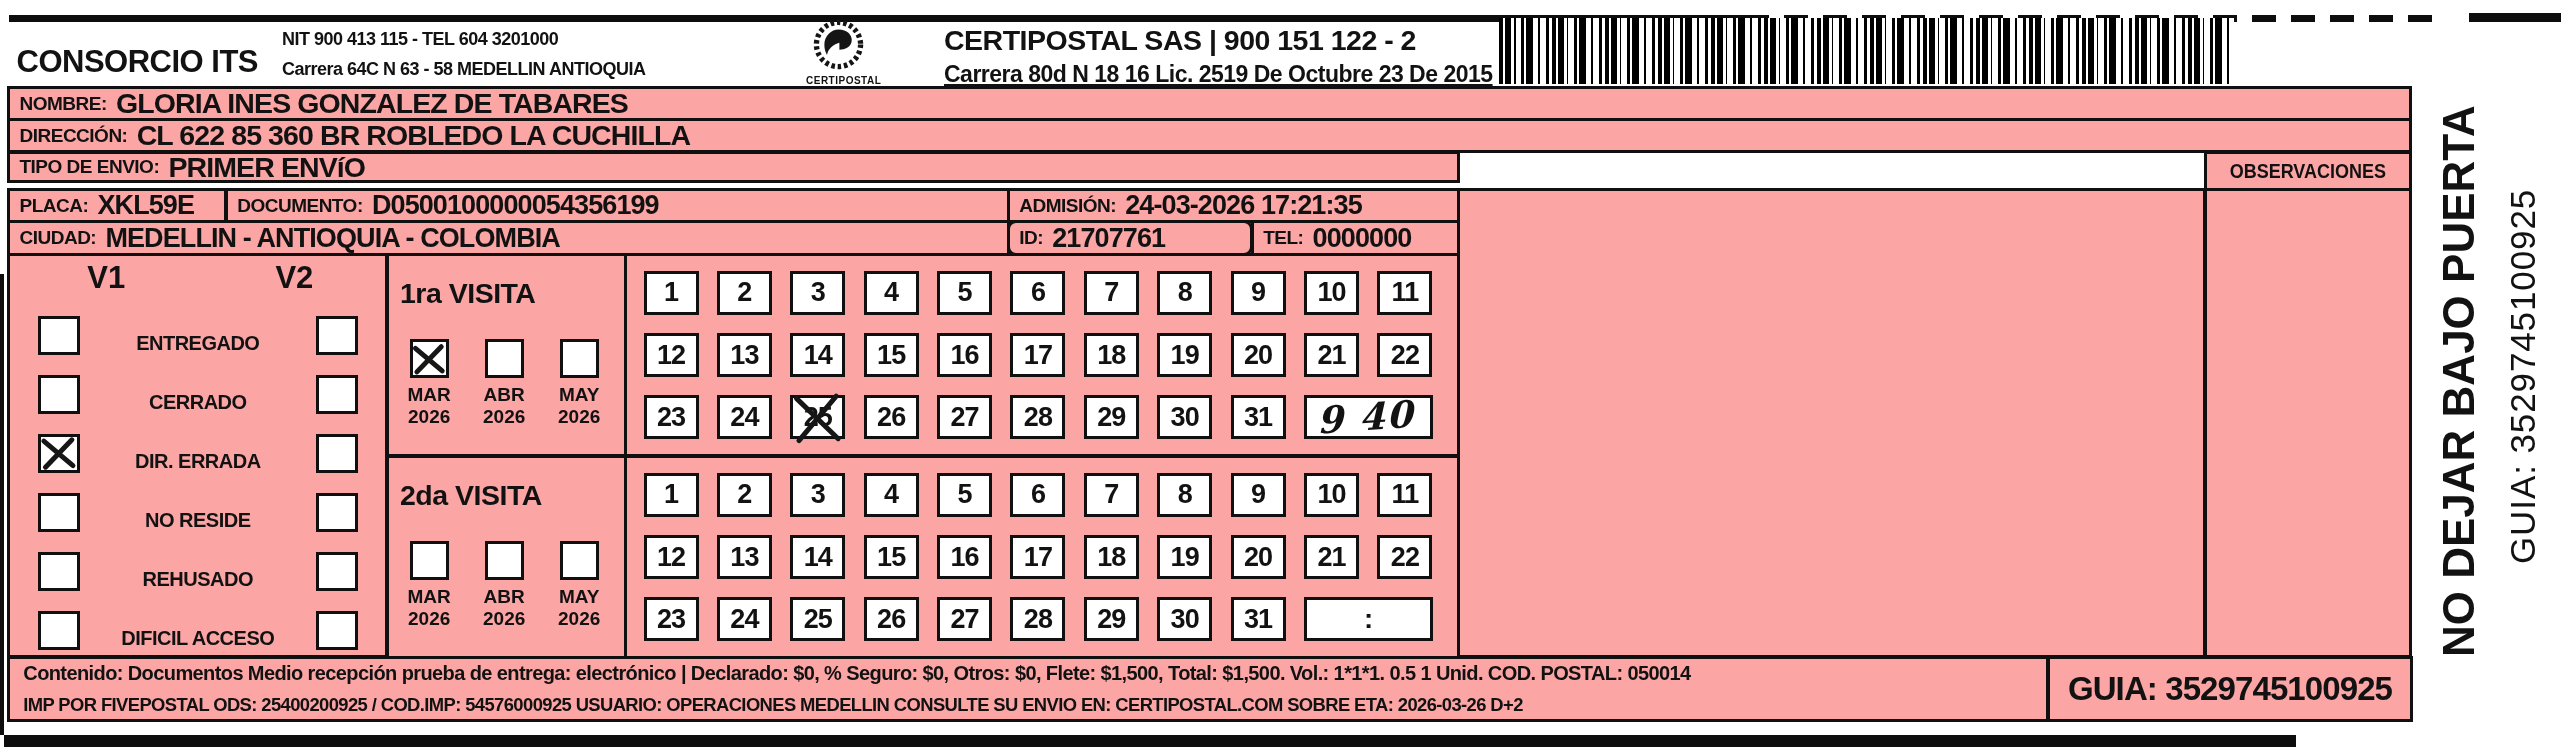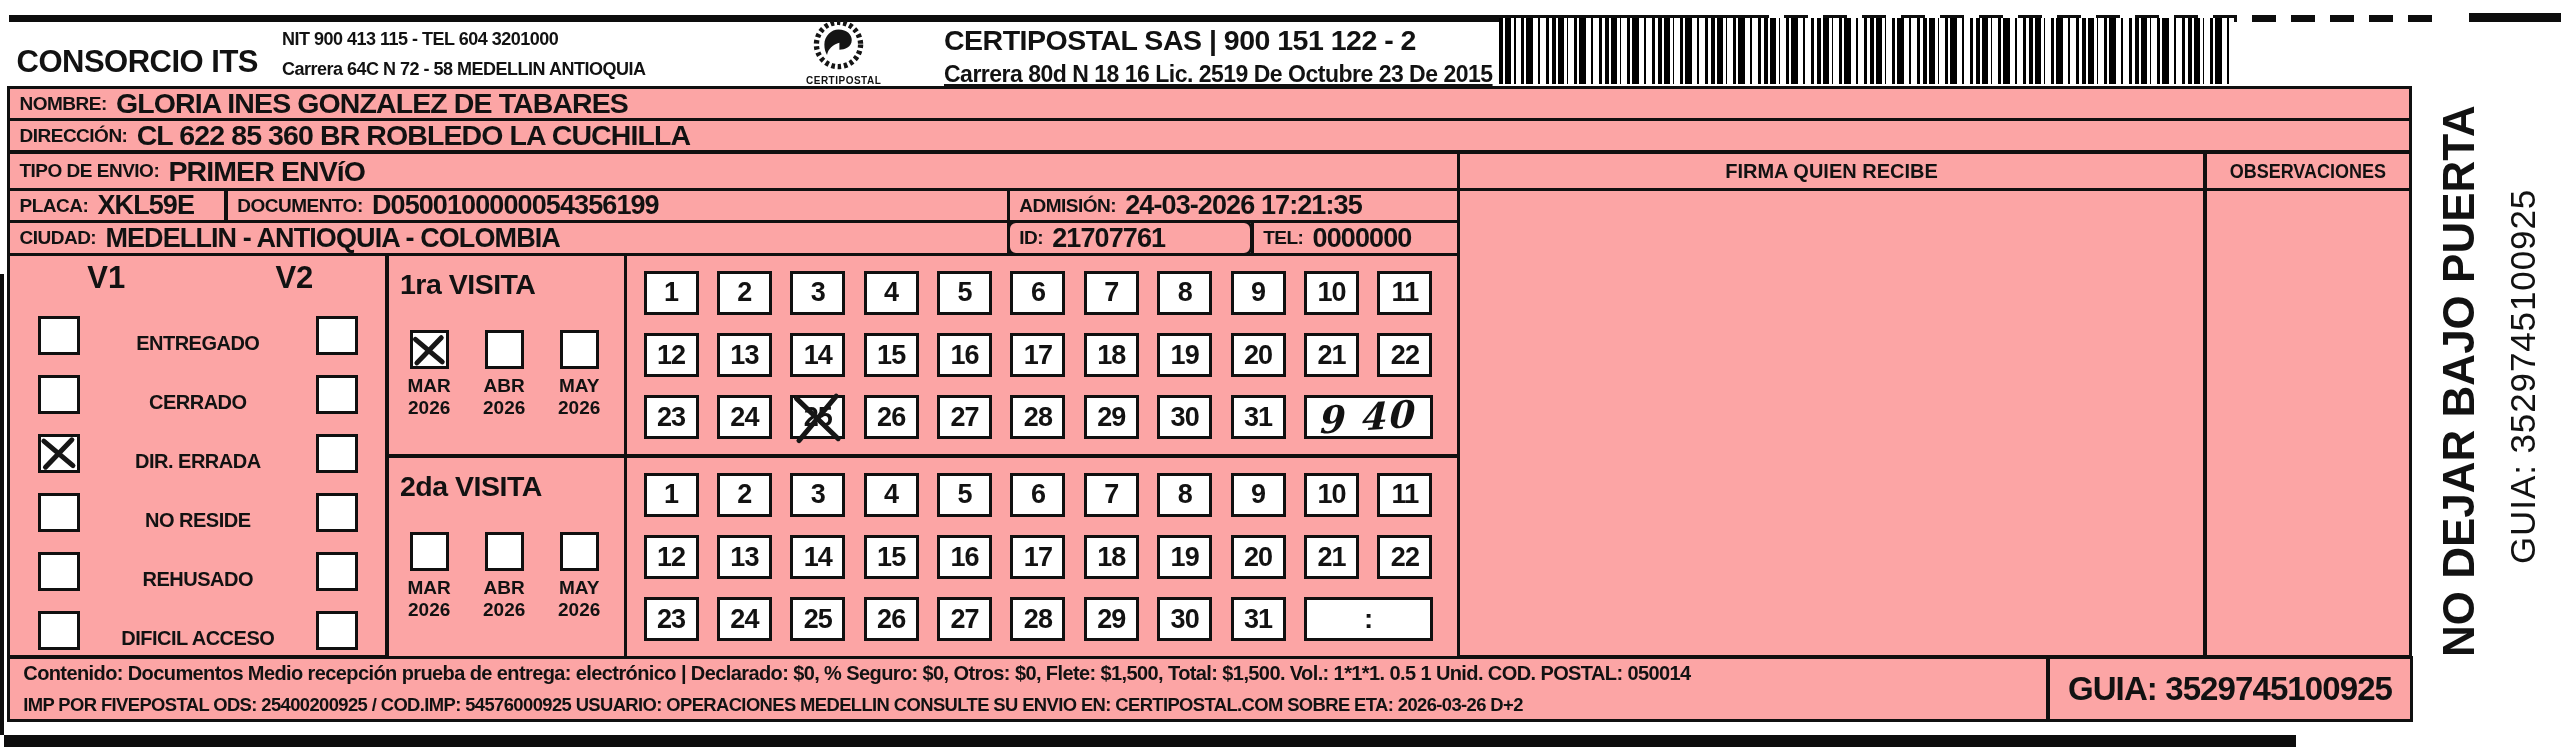--- a/index.html
+++ b/index.html
@@ -50,21 +50,21 @@
   .status-row { display:flex; align-items:flex-end; justify-content:space-between; padding:0 27.6px; flex:1; }
   .status-label { font-size:20px; font-weight:bold; letter-spacing:-0.5px; flex:1; text-align:center; }
 
   .cb { width:42px; height:39px; border:3.7px solid #101010; position:relative; background:#fff; flex:none; }
   .cb.checked::before,.cb.checked::after { content:""; position:absolute; left:-10%; top:45%;
     width:120%; height:4.6px; background:#161616; border-radius:2.8px; }
   .cb.checked::before { transform:rotate(40deg); }
   .cb.checked::after  { transform:rotate(-46deg); }
 
   
-  .visitpanel { flex-direction:column; align-items:flex-start; padding:12px 11px;text-align:right; }
+  .visitpanel { flex-direction:column; align-items:flex-start; padding:21px 11px;text-align:right; }
   .visit-title { font-size:28.5px; font-weight:bold; letter-spacing:-0.5px; }
   .months { display:flex; gap:24px; margin-top:29px; padding-left:3.7px; }
   .month-col { display:flex; flex-direction:column; align-items:center; width:51px; }
   .mcb { width:39px; height:39px; }
   .month-label,.month-year { font-size:19px; font-weight:bold; margin-top:5.5px; }
   .month-year { margin-top:0; }
 
   
   .daygrid { flex-direction:column; align-items:stretch; padding:14.7px 16.5px; justify-content:space-between; }
   .day-row { display:flex; gap:18.4px; }
@@ -100,21 +100,21 @@
 
   <div class="abs topline-solid"></div>
   <div class="abs topline-dash"></div>
   <div class="abs topline-end"></div>
   <div class="abs bottombar"></div>
   <div class="abs leftartifact"></div>
 
   <div class="abs company">CONSORCIO ITS</div>
   <div class="abs nitblock">
     <div>NIT 900 413 115 - TEL 604 3201000</div>
-    <div>Carrera 64C N 72 - 58 MEDELLIN ANTIOQUIA</div>
+    <div>Carrera 64C N 63 - 58 MEDELLIN ANTIOQUIA</div>
   </div>
   <div class="abs logo">
     <svg width="53" height="53" viewBox="0 0 60 60">
       <circle cx="30" cy="30" r="25" fill="none" stroke="#151515" stroke-width="6" stroke-dasharray="4 3.2"></circle>
       <path d="M30 13 c10 0 15 6 15 12 c0 8 -8 11 -14 11 l0 -8 c-7 2 -13 7 -14 14 c-2 -4 -3 -7 -3 -12 c0 -10 8 -17 16 -17 z" fill="#151515"></path>
     </svg>
     <div class="logo-caption">CERTIPOSTAL</div>
     <div class="logo-tag"></div>
   </div>
   <div class="abs carrierblock">
@@ -124,26 +124,23 @@
   <div class="abs barcode"></div>
 
   <div class="cell pad" style="left:7.3px;top:86px;width:2405px;height:35px;">
     <span class="cell-label">NOMBRE:</span>
     <span class="cell-value">GLORIA INES GONZALEZ DE TABARES</span>
   </div>
   <div class="cell pad" style="left:7.3px;top:118px;width:2405px;height:35px;">
     <span class="cell-label">DIRECCIÓN:</span>
     <span class="cell-value">CL 622 85 360 BR ROBLEDO LA CUCHILLA</span>
   </div>
-  <div class="cell pad" style="left:7.3px;top:151px;width:1453px;height:40px;">
+  <div class="cell pad" style="left:7.3px;top:151px;width:1453px;height:32px;">
     <span class="cell-label">TIPO DE ENVIO:</span>
     <span class="cell-value">PRIMER ENVíO</span>
-  </div>
-  <div class="cell hdr-center" style="left:1457px;top:151px;width:749px;height:40px;">
-    <span>FIRMA QUIEN RECIBE</span>
   </div>
   <div class="cell hdr-center obs-h" style="left:2204px;top:151px;width:208px;height:40px;">
     <span>OBSERVACIONES</span>
   </div>
 
   <div class="cell pad" style="left:7.3px;top:188px;width:220px;height:35px;">
     <span class="cell-label">PLACA:</span>
     <span class="cell-value sm">XKL59E</span>
   </div>
   <div class="cell pad" style="left:225px;top:188px;width:785px;height:35px;">

